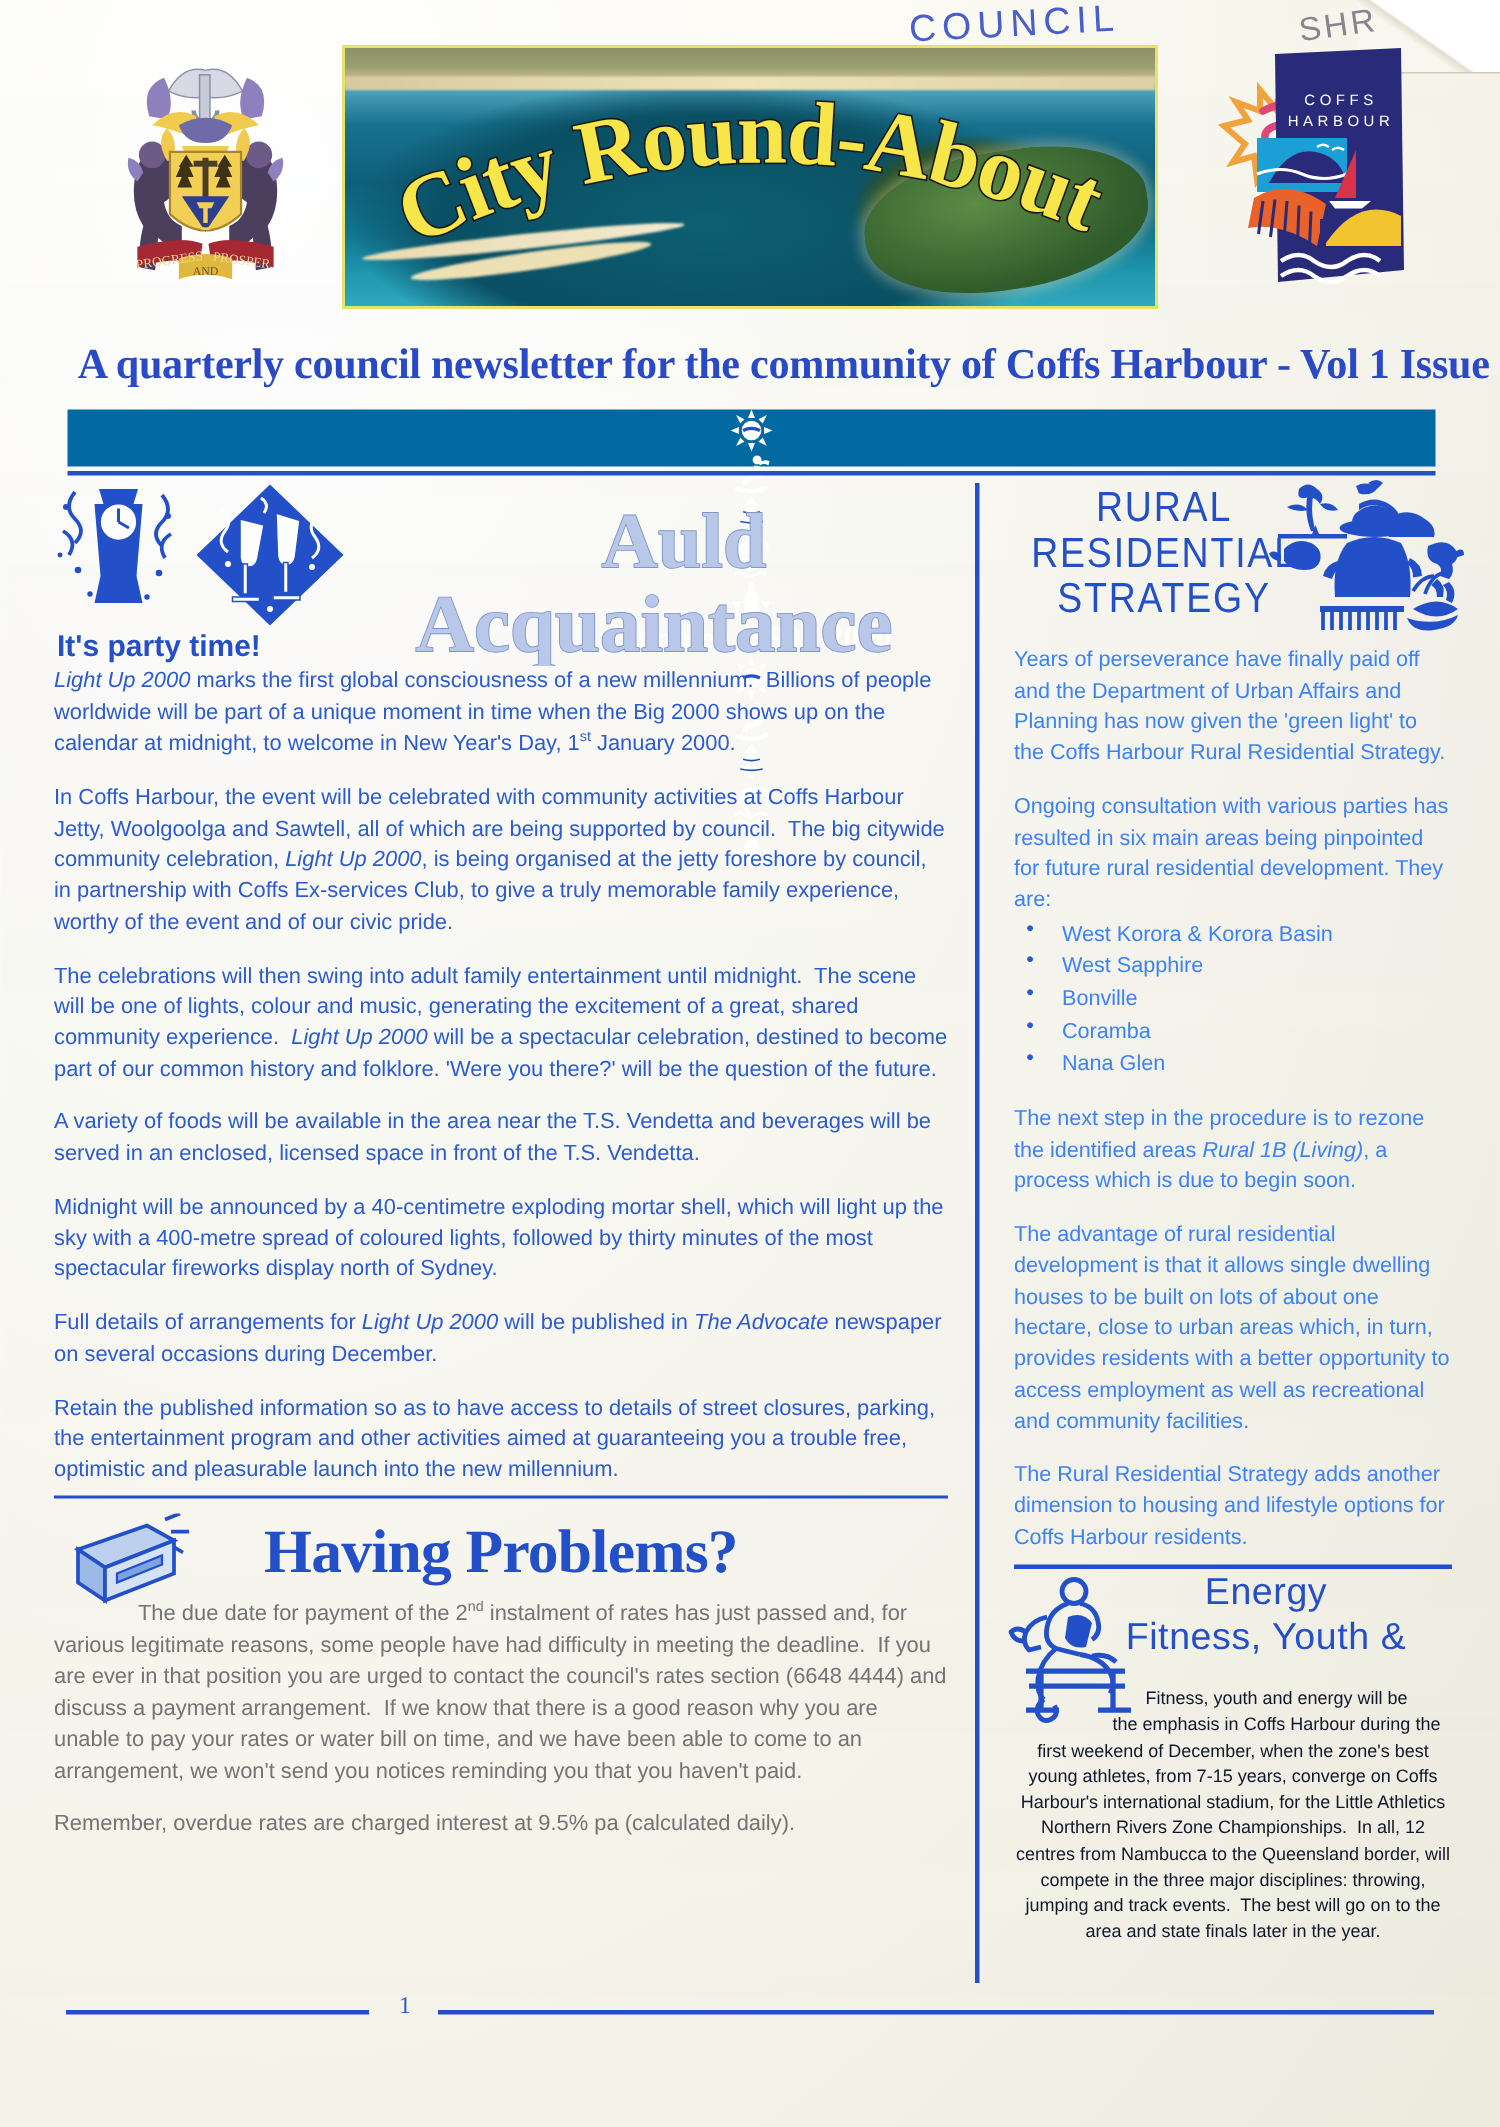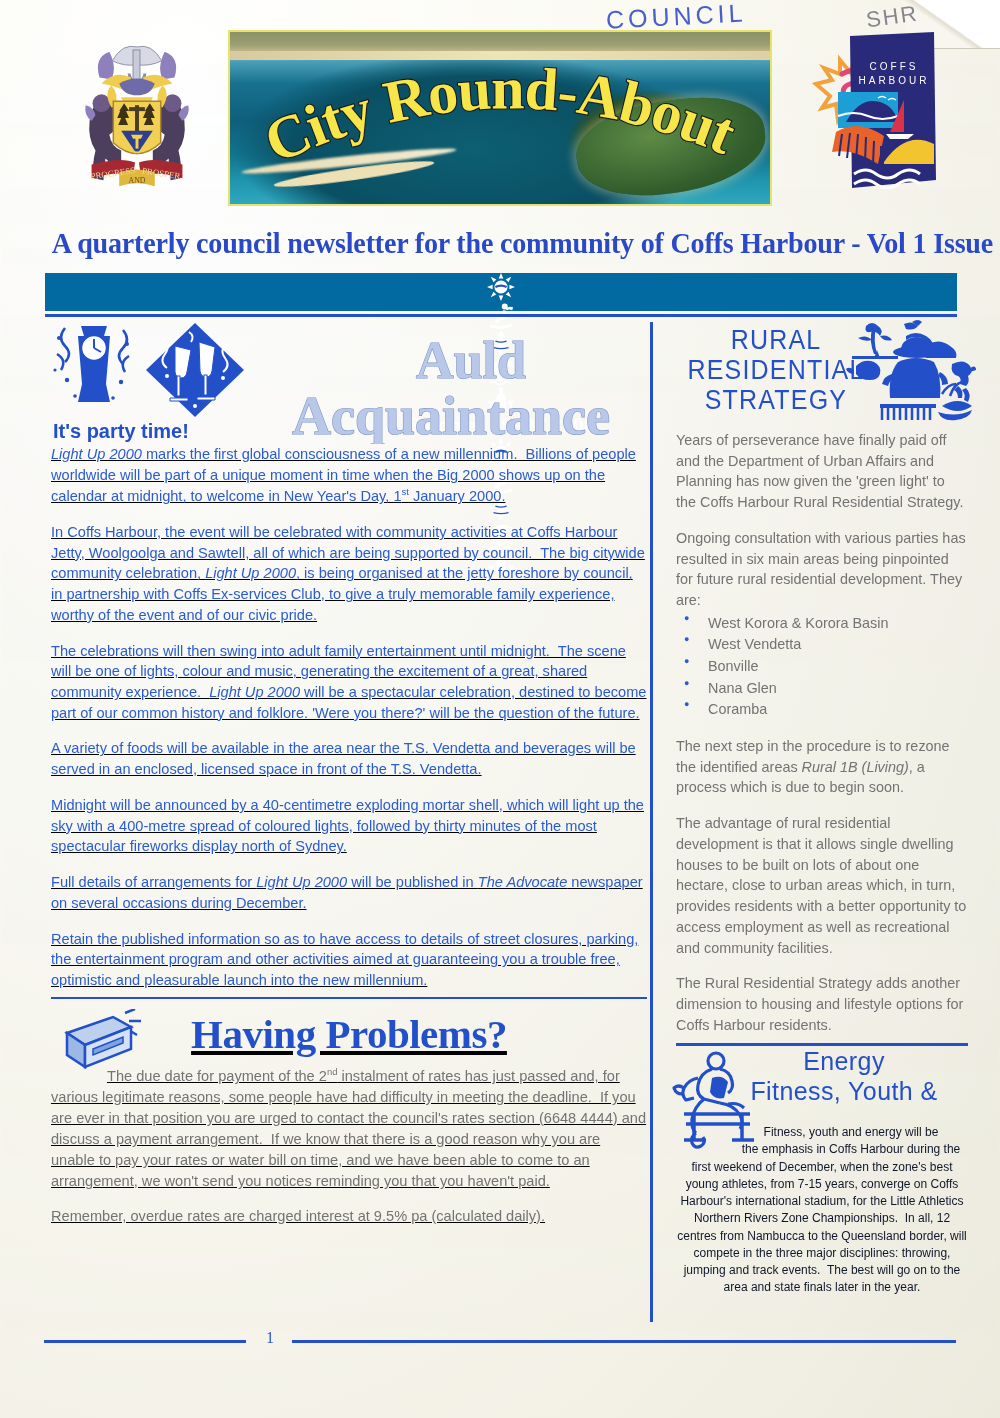--- a/index.html
+++ b/index.html
@@ -62,21 +62,21 @@
   .banner{position:absolute;left:45px;top:273px;width:912px;height:38px;background:#0369a1;
     display:flex;align-items:center;color:#fff;flex-direction:column;}
   .banner .bicon{flex:0 0 auto;width:58px;text-align:center;}
   .banner .bicon svg{width:30px;height:28px;vertical-align:middle;}
   .banner .season{flex:0 0 auto;font-family:"Liberation Serif",serif;font-weight:bold;
     font-size:21px;letter-spacing:.3px;padding:0 16px;white-space:nowrap;}
   .banner-underline{position:absolute;left:45px;top:314px;width:912px;height:3px;background:#2350c8;}
 
   
   .colrule{position:absolute;left:650px;top:322px;width:2.5px;height:1000px;background:#2350c8;}
-  .leftcol{position:absolute;left:51px;top:326px;width:596px;text-decoration:underline;}
+  .leftcol{position:absolute;left:36px;top:326px;width:596px;}
   .rightcol{position:absolute;left:676px;top:326px;width:292px;}
 
   
   .auld{position:relative;height:118px;}
   .auld svg{position:absolute;right:-4px;top:-6px;}
   .auldtxt{font-family:"Liberation Serif",serif;font-weight:bold;
     fill:#b9c8e8;stroke:#7d95c8;stroke-width:1.2px;paint-order:stroke fill;}
   .icon-clock{position:absolute;left:0px;top:2px;}
   .icon-glasses{position:absolute;left:92px;top:0px;}
   .party{position:absolute;left:2px;top:94px;font-size:20px;font-weight:bold;color:#2350c8;}
@@ -94,21 +94,21 @@
   .icon-wallet{position:absolute;left:12px;top:4px;}
   .hp-body{color:#737373;font-size:14.6px;line-height:1.44;}
   .hp-body p{margin:0 0 14px 0;}
 
   
   .rr-head{position:relative;height:104px;}
   .rr-title{position:absolute;left:10px;top:-2px;width:180px;text-align:center;
     font-family:"Liberation Sans",sans-serif;font-size:25px;line-height:27px;color:#2350c8;
     letter-spacing:1.2px;font-weight:normal;transform:scaleY(1.12);transform-origin:top center;}
   .icon-rural{position:absolute;right:-8px;top:-6px;}
-  .rbody{color:#737373;font-size:14.4px;line-height:1.44;}
+  .rbody{color:#3b82f6;font-size:14.4px;line-height:1.44;}
   .rbody p{margin:0 0 15px 0;}
   .rbody ul{list-style:none;margin:2px 0 0 0;padding:0;}
   .rbody li{position:relative;padding-left:32px;line-height:1.5;}
   .rbody li::before{content:"\25CF";position:absolute;left:8px;top:-1px;font-size:9px;color:#2a5bd0;}
   .fit-rule{height:2.5px;background:#2350c8;margin:2px 0 4px;}
   .fit-head{position:relative;height:74px;}
   .fit-title{position:absolute;left:44px;top:-4px;width:248px;text-align:center;
     font-family:"Liberation Sans",sans-serif;font-size:25px;line-height:30px;color:#2350c8;
     letter-spacing:.4px;}
   .icon-hurdler{position:absolute;left:-4px;top:-2px;}
@@ -476,24 +476,24 @@
           <path d="M34 84 l56 0 l0 4 l-56 0z"></path>
         </g>
       </svg>
     </div>
 
     <div class="rbody">
       <p>Years of perseverance have finally paid off and the Department of Urban Affairs and Planning has now given the 'green light' to the Coffs Harbour Rural Residential Strategy.</p>
       <p style="margin-bottom:2px;">Ongoing consultation with various parties has resulted in six main areas being pinpointed for future rural residential development.  They are:</p>
       <ul>
         <li>West Korora &amp; Korora Basin</li>
-        <li>West Vendetta</li>
+        <li>West Sapphire</li>
         <li>Bonville</li>
+        <li>Coramba</li>
         <li>Nana Glen</li>
-        <li>Coramba</li>
       </ul>
       <p style="margin-top:15px;">The next step in the procedure is to rezone the identified areas <em>Rural 1B (Living)</em>, a process which is due to begin soon.</p>
       <p>The advantage of rural residential development is that it allows single dwelling houses to be built on lots of about one hectare, close to urban areas which, in turn, provides residents with a better opportunity to access employment as well as recreational and community facilities.</p>
       <p style="margin-bottom:8px;">The Rural Residential Strategy adds another dimension to housing and lifestyle options for Coffs Harbour residents.</p>
     </div>
 
     <div class="fit-rule"></div>
 
     <div class="fit-head">
       <svg class="icon-hurdler" width="92" height="104" viewBox="0 0 92 104">

